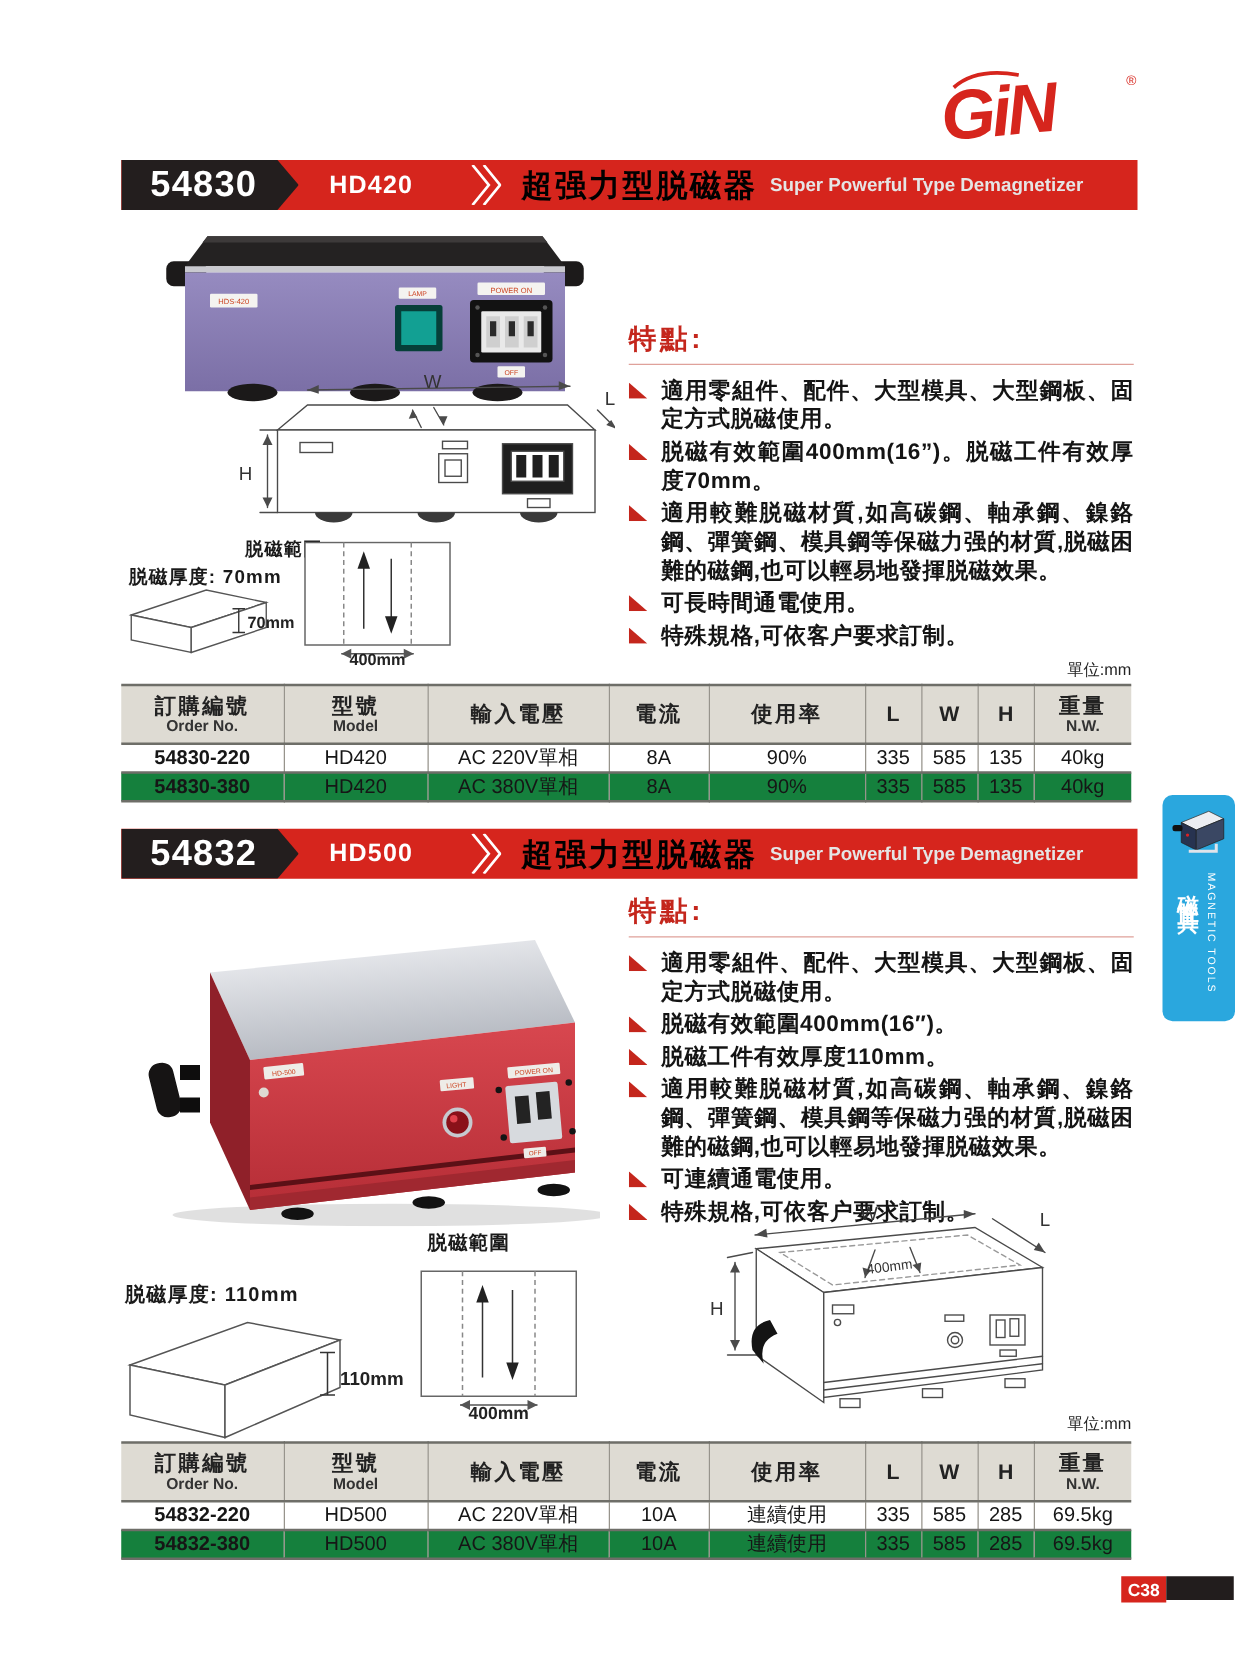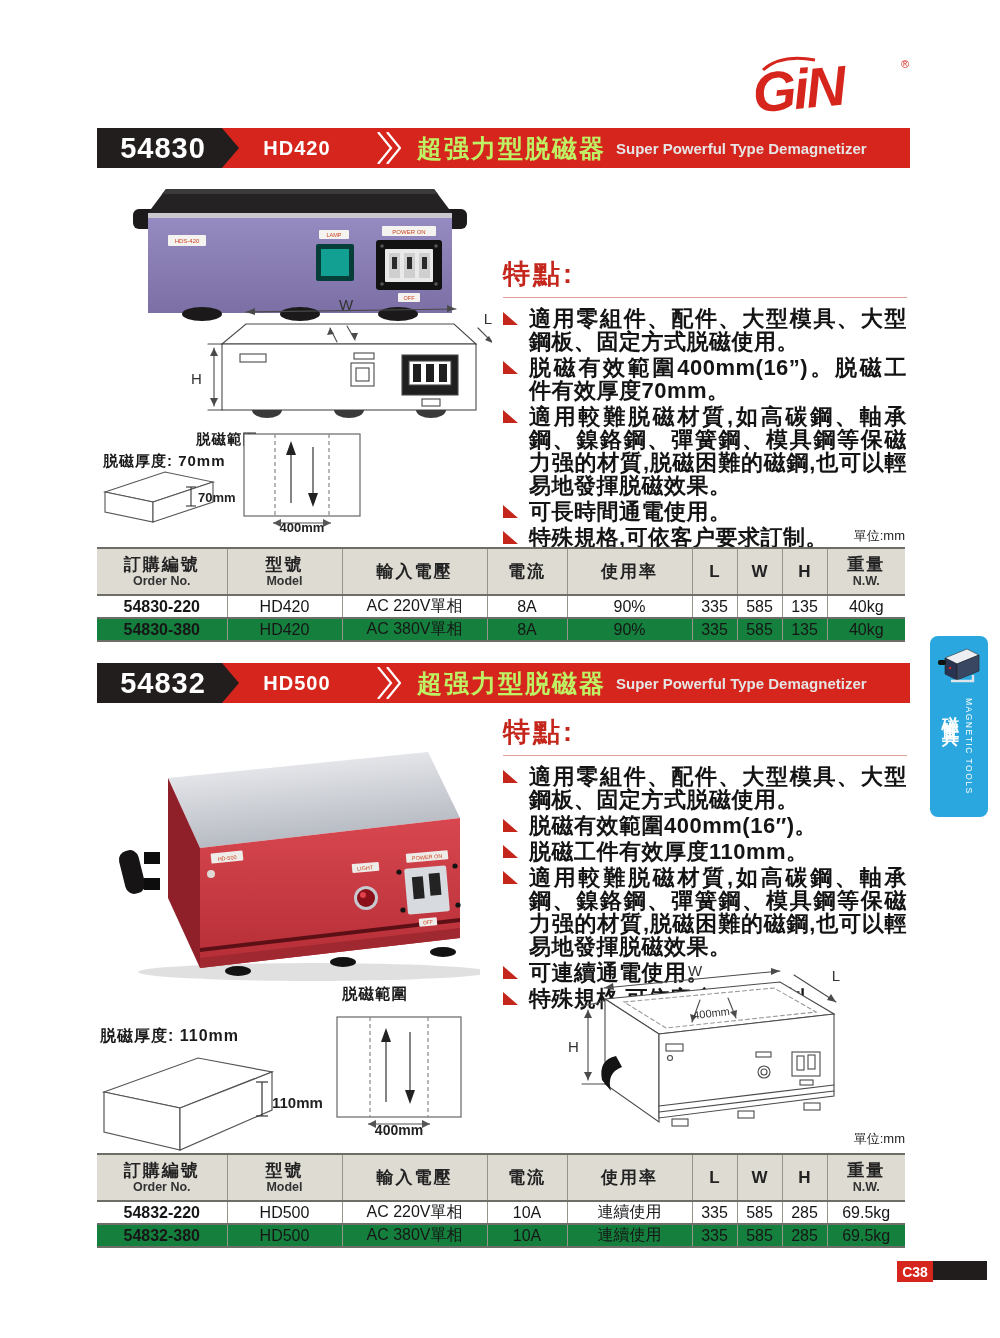--- a/index.html
+++ b/index.html
@@ -9,29 +9,29 @@
 
   
   .banner{position:absolute;left:97px;width:813px;height:40px;background:#d6251d;
           display:flex;align-items:center;}
   .badge{height:40px;width:142px;flex:none;background:#231e1e;color:#fff;
          clip-path:polygon(0 0,88% 0,100% 50%,88% 100%,0 100%);
          display:flex;align-items:center;justify-content:center;
          font-size:29px;font-weight:bold;letter-spacing:1px;padding-right:10px;box-sizing:border-box;}
   .bmodel{color:#fff;font-size:20px;font-weight:bold;margin-left:14px;width:88px;text-align:center;letter-spacing:1px;}
   .bchev{margin-left:34px;flex:none;display:block;}
-  .bzh{color:#bef264;font-size:25px;font-weight:bold;margin-left:16px;letter-spacing:2px;white-space:nowrap;}
+  .bzh{color:#000000;font-size:25px;font-weight:bold;margin-left:16px;letter-spacing:2px;white-space:nowrap;}
   .ben{color:#e5e5e5;font-size:15px;font-weight:bold;margin-left:10px;white-space:nowrap;}
 
   
   .features{position:absolute;left:503px;width:404px;}
-  .feat-head{color:#c4261c;font-size:27px;font-weight:bold;letter-spacing:3px;
+  .feat-head{color:#c4261c;font-size:22px;font-weight:bold;letter-spacing:3px;
              padding-bottom:5px;border-bottom:1px solid #dfa19a;margin-bottom:9px;}
   .features ul{list-style:none;margin:0;padding:0;}
-  .features li{position:relative;padding-left:26px;font-size:22px;line-height:23px;
+  .features li{position:relative;padding-left:26px;font-size:18px;line-height:23px;
                font-weight:600;letter-spacing:0.5px;color:#141414;margin-bottom:3px;text-align:justify;}
   .tri{position:absolute;left:0;top:5px;width:15px;height:13px;background:#c4261c;
        clip-path:polygon(0 0,100% 100%,0 100%);}
 
   
   .unit{position:absolute;right:95px;font-size:13px;color:#222;}
   table.spec{position:absolute;left:97px;width:808px;border-collapse:collapse;table-layout:fixed;}
   .spec th,.spec td{border-left:1px solid #97948c;text-align:center;vertical-align:middle;padding:0;}
   .spec tr > *:first-child{border-left:none;}
   .spec thead tr{height:47px;background:#dedbd3;

